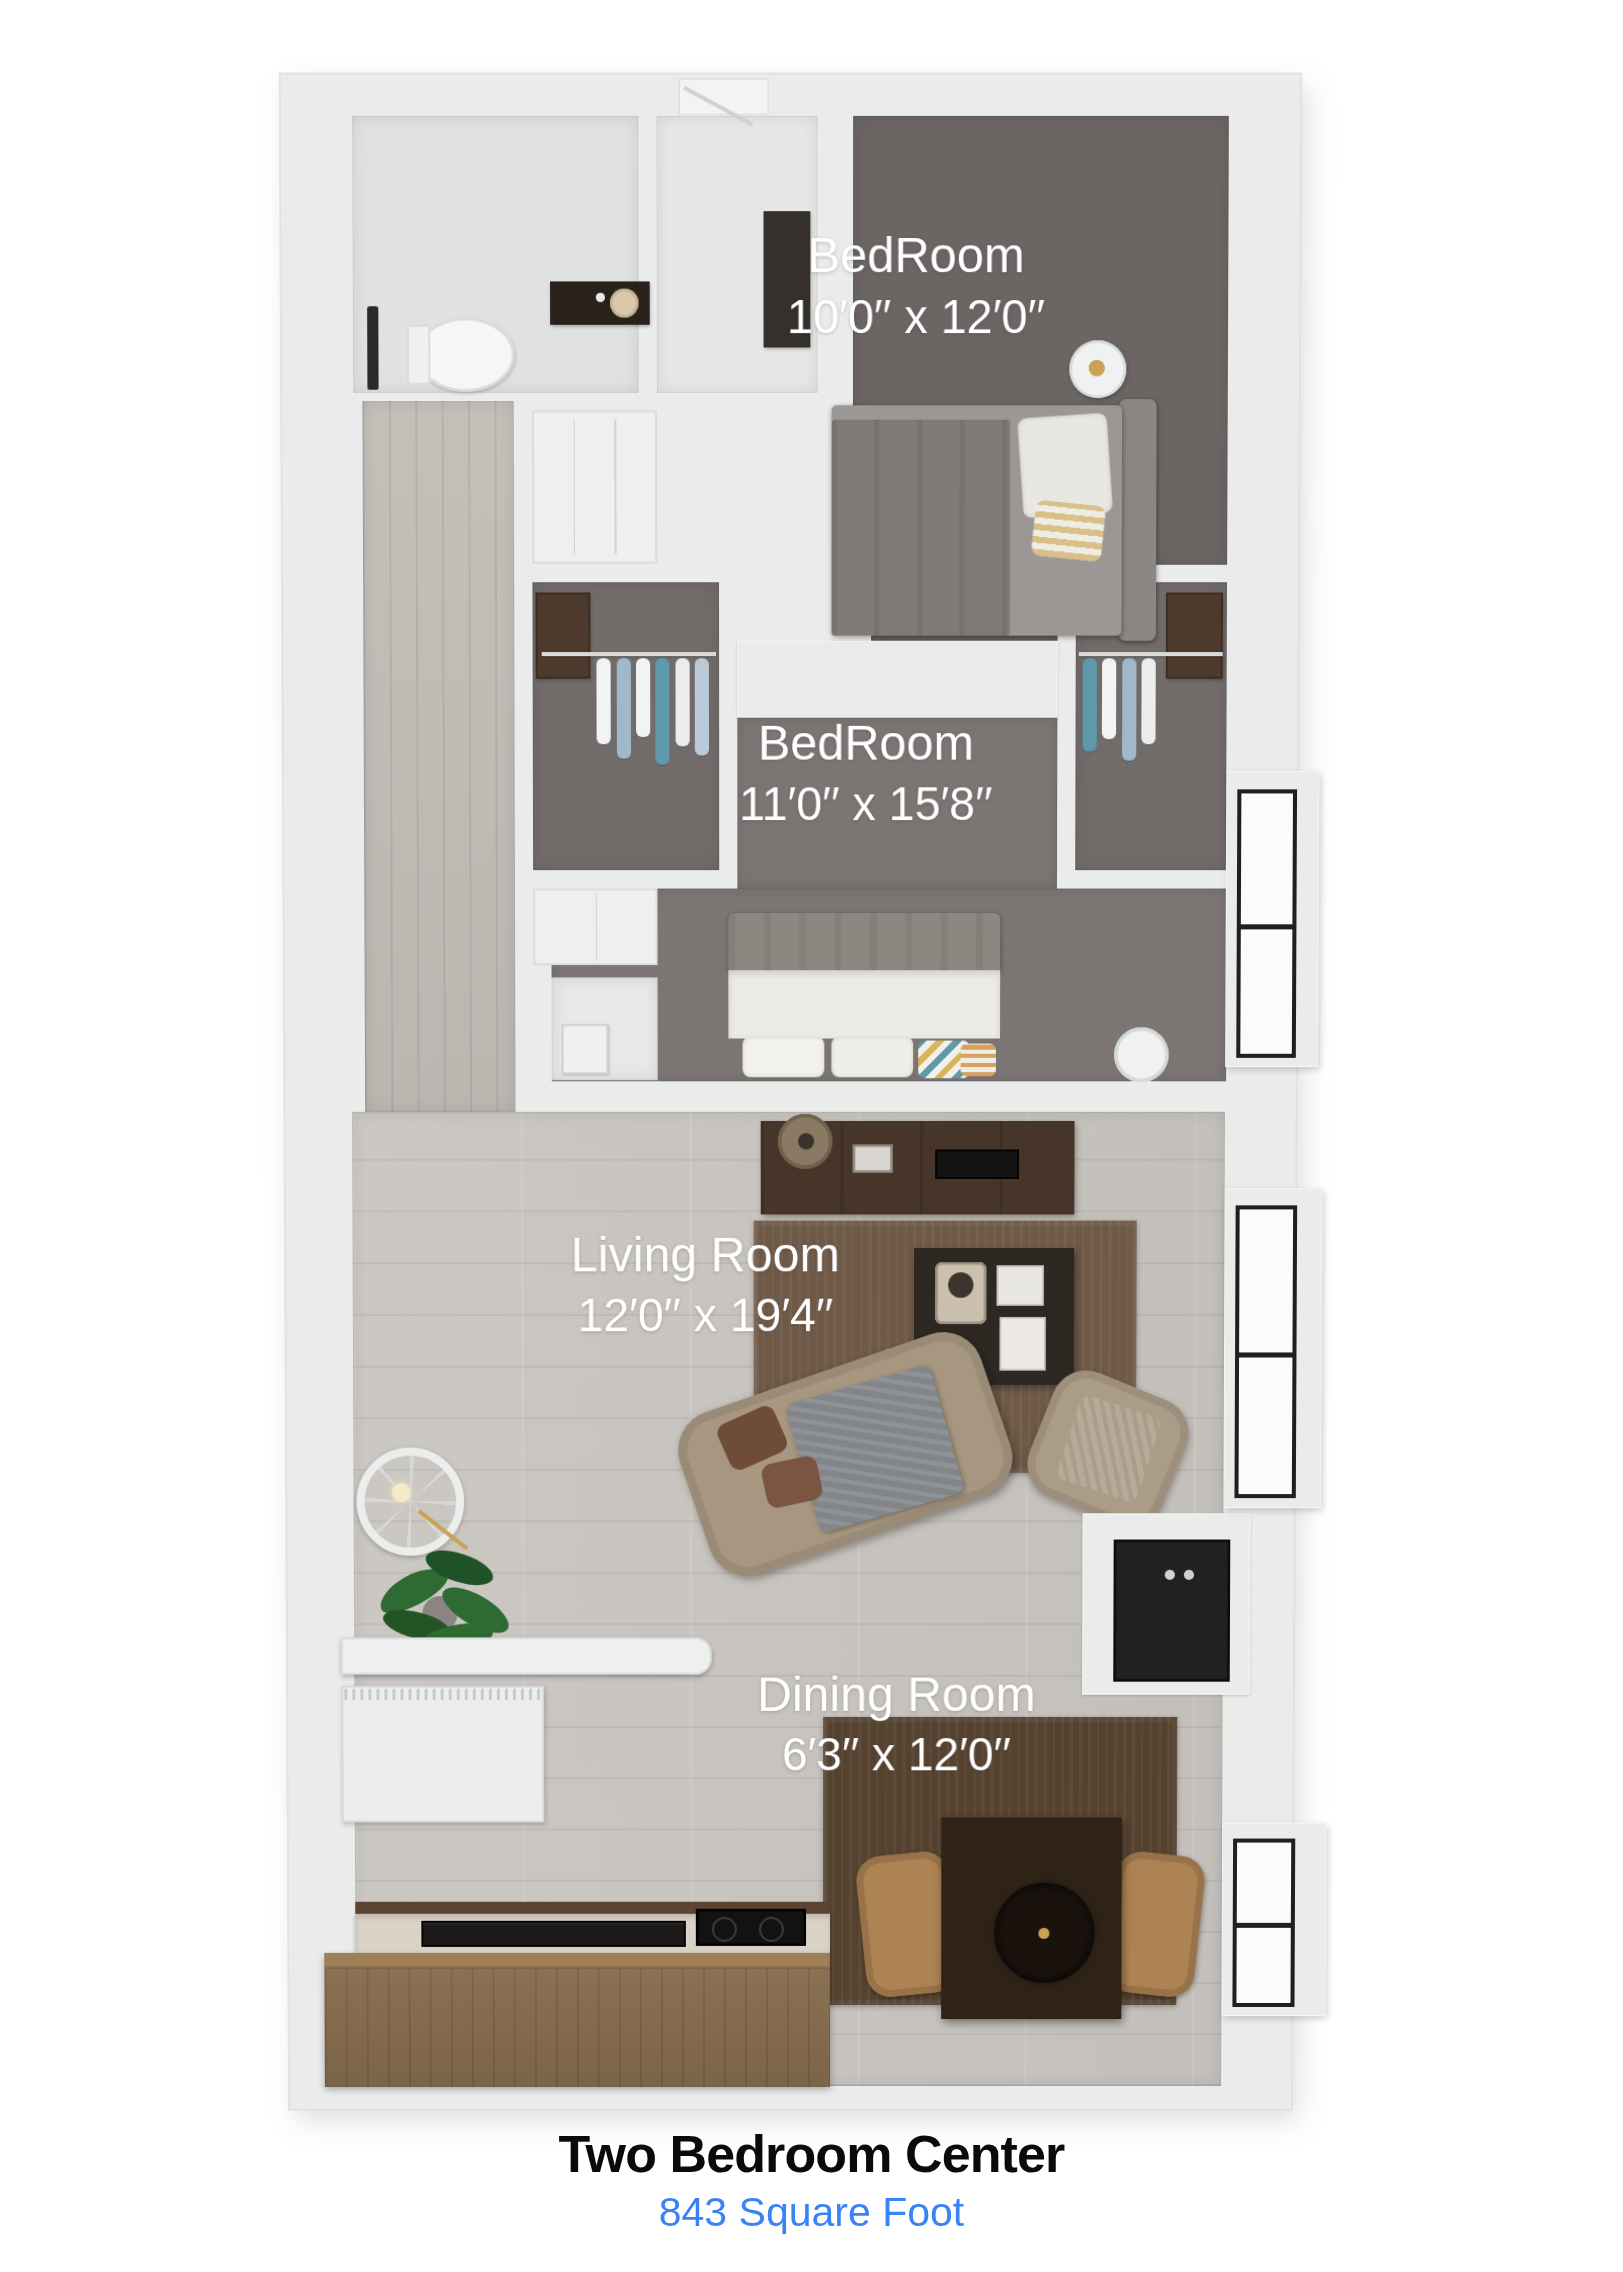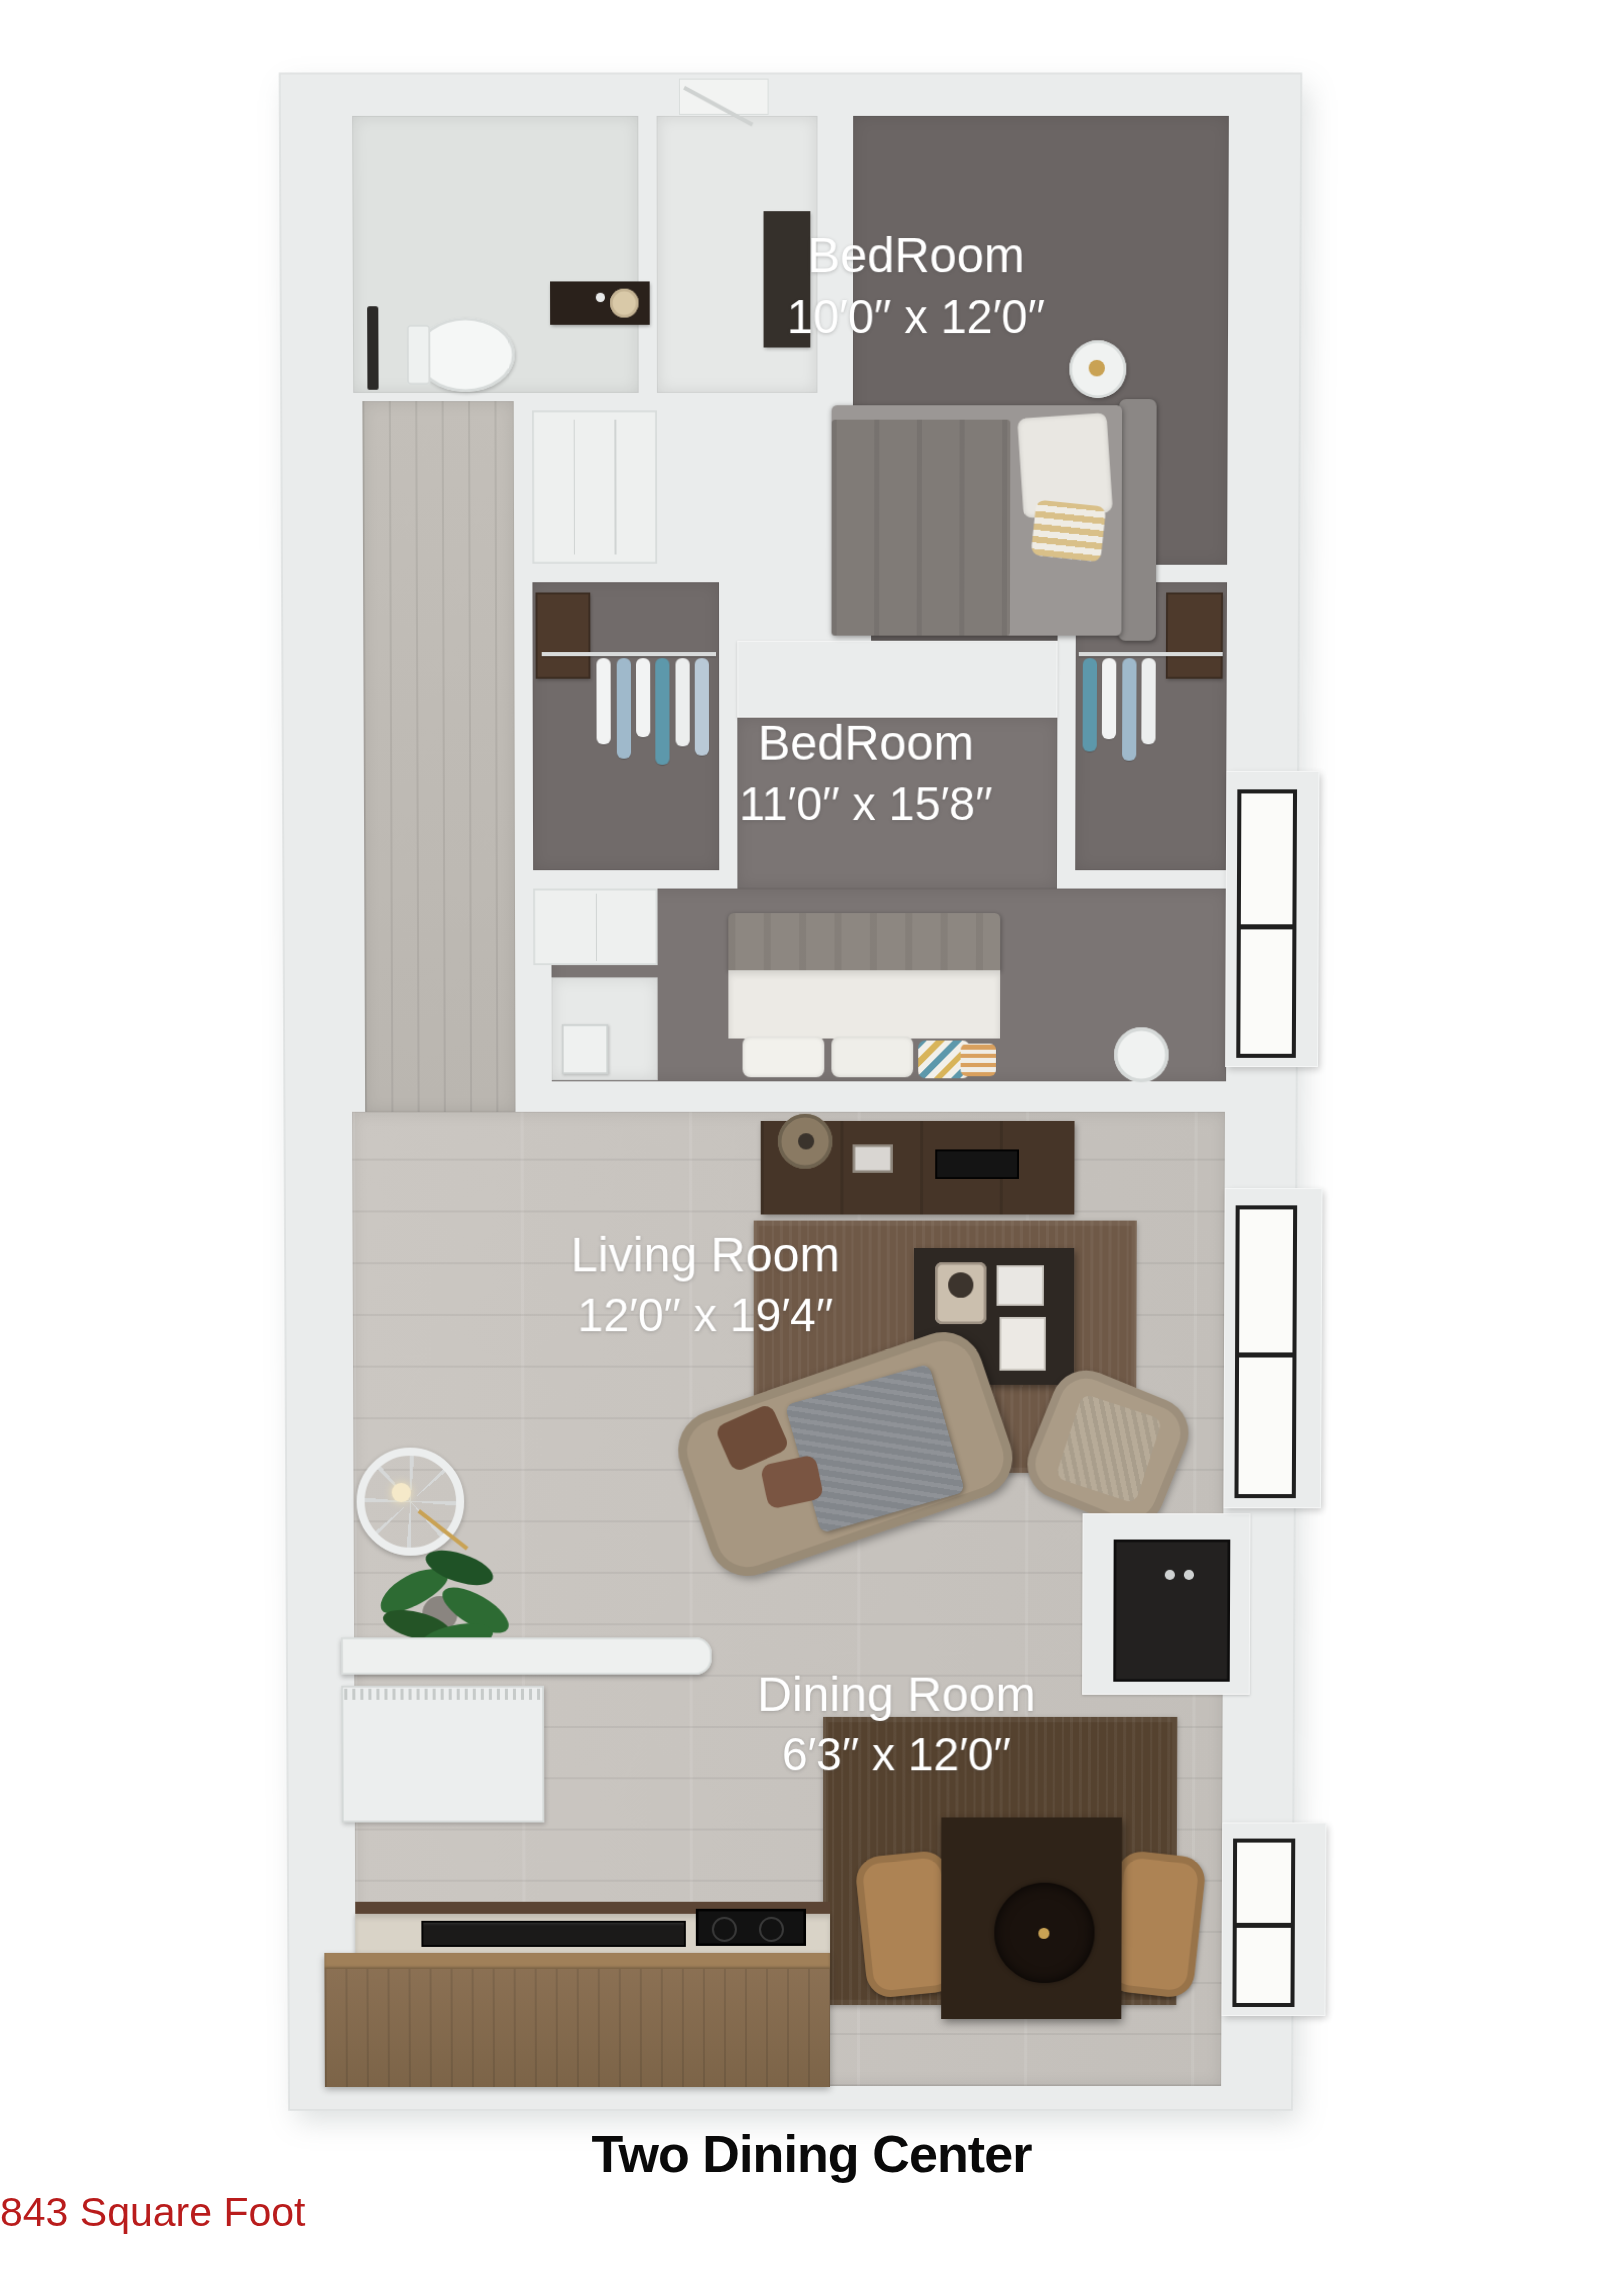--- a/index.html
+++ b/index.html
@@ -39,22 +39,22 @@
   .lbl .dm{font-size:46px;}
   .panelcol{position:absolute;background:#eef0ef;box-shadow:inset 0 0 0 1.8px #d8dcdb;}
   .panelcol i{position:absolute;top:6%;bottom:6%;width:1.8px;background:#d0d4d3;}
   .garment{position:absolute;width:14px;border-radius:6.1px;box-shadow:0 0.9px 0.9px rgba(0,0,0,.2);}
   .rod{position:absolute;height:4.4px;background:#d9dbdb;box-shadow:0 0.9px 1.8px rgba(0,0,0,.25);}
   .cab{position:absolute;background:var(--c-cabinet_brown,#4e3a2c);box-shadow:inset 0 0 0 1.8px rgba(0,0,0,.25),0.9px 1.8px 3.5px rgba(0,0,0,.3);}
   .round{border-radius:50%;}
   .knob{position:absolute;width:9.7px;height:9.7px;border-radius:50%;background:#cfd2d2;}
   #title{position:absolute;left:0;right:0;top:2124px;text-align:center;
          font-size:52px;font-weight:bold;letter-spacing:-0.9px;color:var(--c-title_text,#0a0a0a);}
-  #subtitle{position:absolute;left:0;right:0;top:2189px;text-align:left;
-            font-size:41px;color:#b91c1c;}
+  #subtitle{position:absolute;left:0;right:0;top:2189px;text-align:center;
+            font-size:41px;color:#3b82f6;}
 </style>
 </head>
 <body>
 
 <div id="stage">
   <div id="plan">
 
     <div class="floor" style="left:70px;top:40px;width:281px;height:268px;background:var(--c-bath_floor);"></div>
     <div class="floor" style="left:369px;top:40px;width:158px;height:268px;background:var(--c-nook_floor);"></div>
     <div class="floor carpet1" style="left:562px;top:40px;width:369px;height:435px;"></div>
@@ -224,16 +224,16 @@
 
     <div class="bay" style="left:931px;top:676px;width:92px;height:290px;"></div>
     <div class="window" style="left:942px;top:694px;width:51px;height:255px;"></div>
     <div class="bay" style="left:931px;top:1085px;width:97px;height:316px;"></div>
     <div class="window" style="left:942px;top:1102px;width:53px;height:281px;"></div>
     <div class="bay" style="left:931px;top:1713px;width:104px;height:193px;"></div>
     <div class="window" style="left:942px;top:1729px;width:54px;height:160px;"></div>
 
   </div>
 
-  <div id="title">Two Dining Center</div>
+  <div id="title">Two Bedroom Center</div>
   <div id="subtitle">843 Square Foot</div>
 </div>
 
 
 </body></html>

